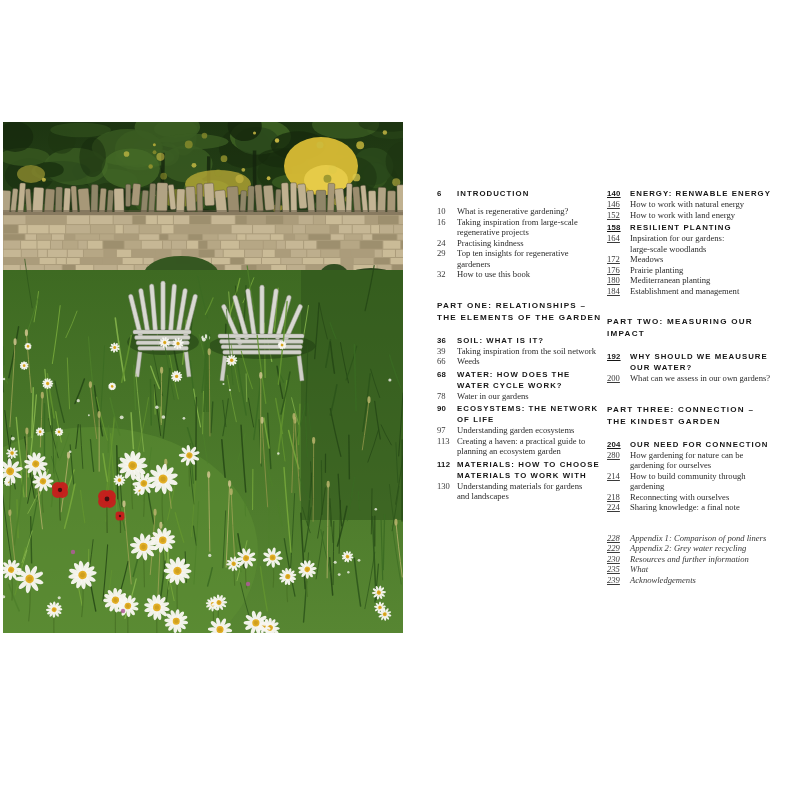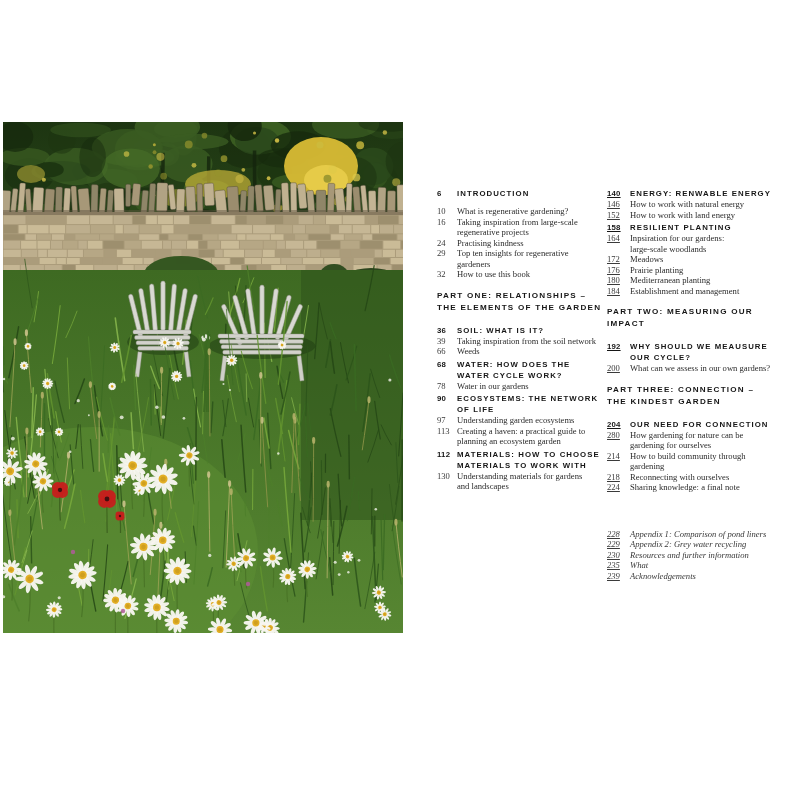--- a/index.html
+++ b/index.html
@@ -10,24 +10,24 @@
 
   .toc-col{position:absolute;top:188px;color:#2b2b2b;font-size:8.6px;line-height:10.5px;white-space:nowrap;}
   #col-left{left:437px;width:178px;}
   #col-right{left:607px;width:192px;}
   .b{display:flex;}
   .b .num{flex:0 0 20px;color:#3a3a3a;}
   #col-right .b .num{flex-basis:23px;text-decoration:underline;}
   .b-chapter,.b-part{font-family:"Liberation Sans",sans-serif;font-weight:700;color:#161616;}
   .b-chapter{font-size:7.8px;letter-spacing:1.05px;line-height:11px;margin-top:2px;}
   .b-chapter .num{color:#161616;letter-spacing:0.2px;}
-  .b-part{font-size:8.1px;letter-spacing:1.25px;line-height:12px;margin-top:10px;margin-bottom:11px;}
+  .b-part{font-size:8.1px;letter-spacing:1.25px;line-height:12px;margin-top:20px;margin-bottom:11px;}
   .b-appendix{font-style:italic;color:#383838;}
   .b-appendix .num{font-style:italic;}
-  .group-gap{margin-top:36px;}
+  .group-gap{margin-top:20px;}
   .lead-gap{margin-bottom:7px;}
   .toc-col .b:first-child{margin-top:0;}
   .lines div{min-height:10.5px;}
 </style>
 </head>
 <body>
 
 <div id="stage">
   <figure class="photo">
     <svg id="photo-svg" viewBox="0 0 400 511" xmlns="http://www.w3.org/2000/svg">
@@ -1813,21 +1813,21 @@
       <div class="b b-part">
         <div class="lines">
           <div>PART TWO: MEASURING OUR</div>
           <div>IMPACT</div>
         </div>
       </div>
       <div class="b b-chapter">
         <span class="num">192</span>
         <div class="lines">
           <div>WHY SHOULD WE MEAUSURE</div>
-          <div>OUR CYCLE?</div>
+          <div>OUR WATER?</div>
         </div>
       </div>
       <div class="b b-entry">
         <span class="num">200</span>
         <div class="lines">
           <div>What can we assess in our own gardens?</div>
         </div>
       </div>
       <div class="b b-part">
         <div class="lines">

